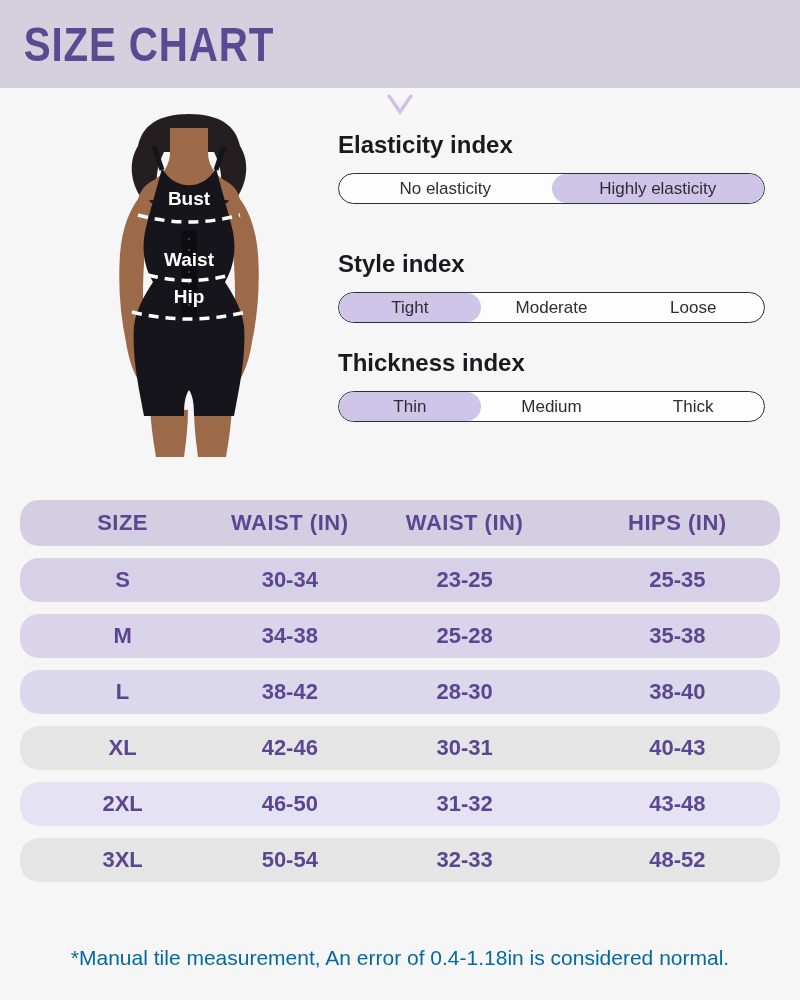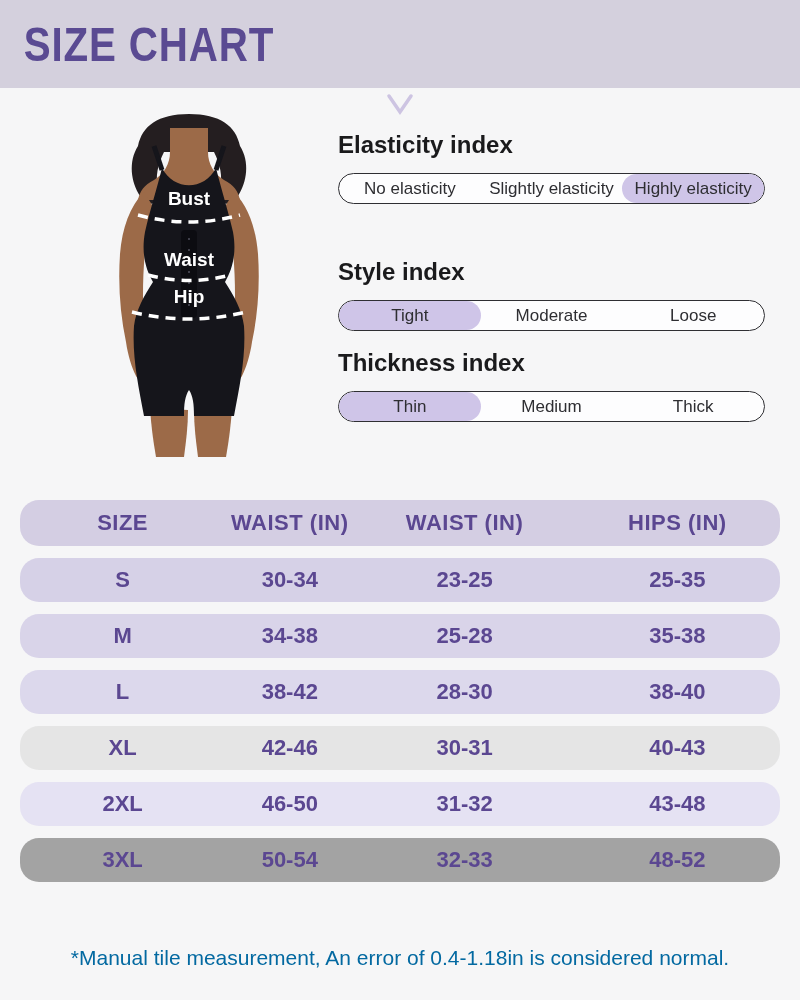--- a/index.html
+++ b/index.html
@@ -31,21 +31,21 @@
   }
   .figure text {
     font-family:"Liberation Sans", sans-serif;
     font-size:19px; font-weight:bold; fill:#ffffff;
     text-anchor:middle;
   }
 
   
   .idx-sec { position:absolute; left:338px; width:427px; }
   .sec-elasticity { top:131px; }
-  .sec-style      { top:258px; }
+  .sec-style      { top:250px; }
   .sec-thickness  { top:349px; }
   .idx-title {
     font-size:24px; font-weight:600; color:#1a1a1c; line-height:28px;
   }
   .idx-bar {
     margin-top:14px; height:31px;
     display:flex;
     border:1.5px solid #2f2f33; border-radius:16px;
     background:#fdfdfe; overflow:hidden;
   }
@@ -70,21 +70,21 @@
   .t-head {
     height:46px; margin-top:0;
     background:#d4cee3;
   }
   .t-head > div { font-size:22px; letter-spacing:0.5px; }
   .row-0 { background:#d6d1e7; }
   .row-1 { background:#d9d4e9; }
   .row-2 { background:#dcd8ec; }
   .row-3 { background:#e5e5e5; }
   .row-4 { background:#e5e2f3; }
-  .row-5 { background:#a3a3a3; }
+  .row-5 { background:#e5e5e5; }
 
   
   .footnote {
     position:absolute; top:946px; left:0; width:800px;
     text-align:center; font-size:21px; color:#0369a1;
   }
 </style>
 </head>
 <body>
 
@@ -138,21 +138,20 @@
     <text x="131" y="93">Bust</text>
     <text x="131" y="154">Waist</text>
     <text x="131" y="191">Hip</text>
   </svg>
 </div>
 
 <section class="idx-sec sec-elasticity">
   <h2 class="idx-title">Elasticity index</h2>
   <div class="idx-bar">
     <div class="idx-opt">No elasticity</div>
-    <div class="idx-opt">Slightly elasticity</div>
     <div class="idx-opt selected">Highly elasticity</div>
   </div>
 </section>
 
 <section class="idx-sec sec-style">
   <h2 class="idx-title">Style index</h2>
   <div class="idx-bar">
     <div class="idx-opt selected">Tight</div>
     <div class="idx-opt">Moderate</div>
     <div class="idx-opt">Loose</div>

